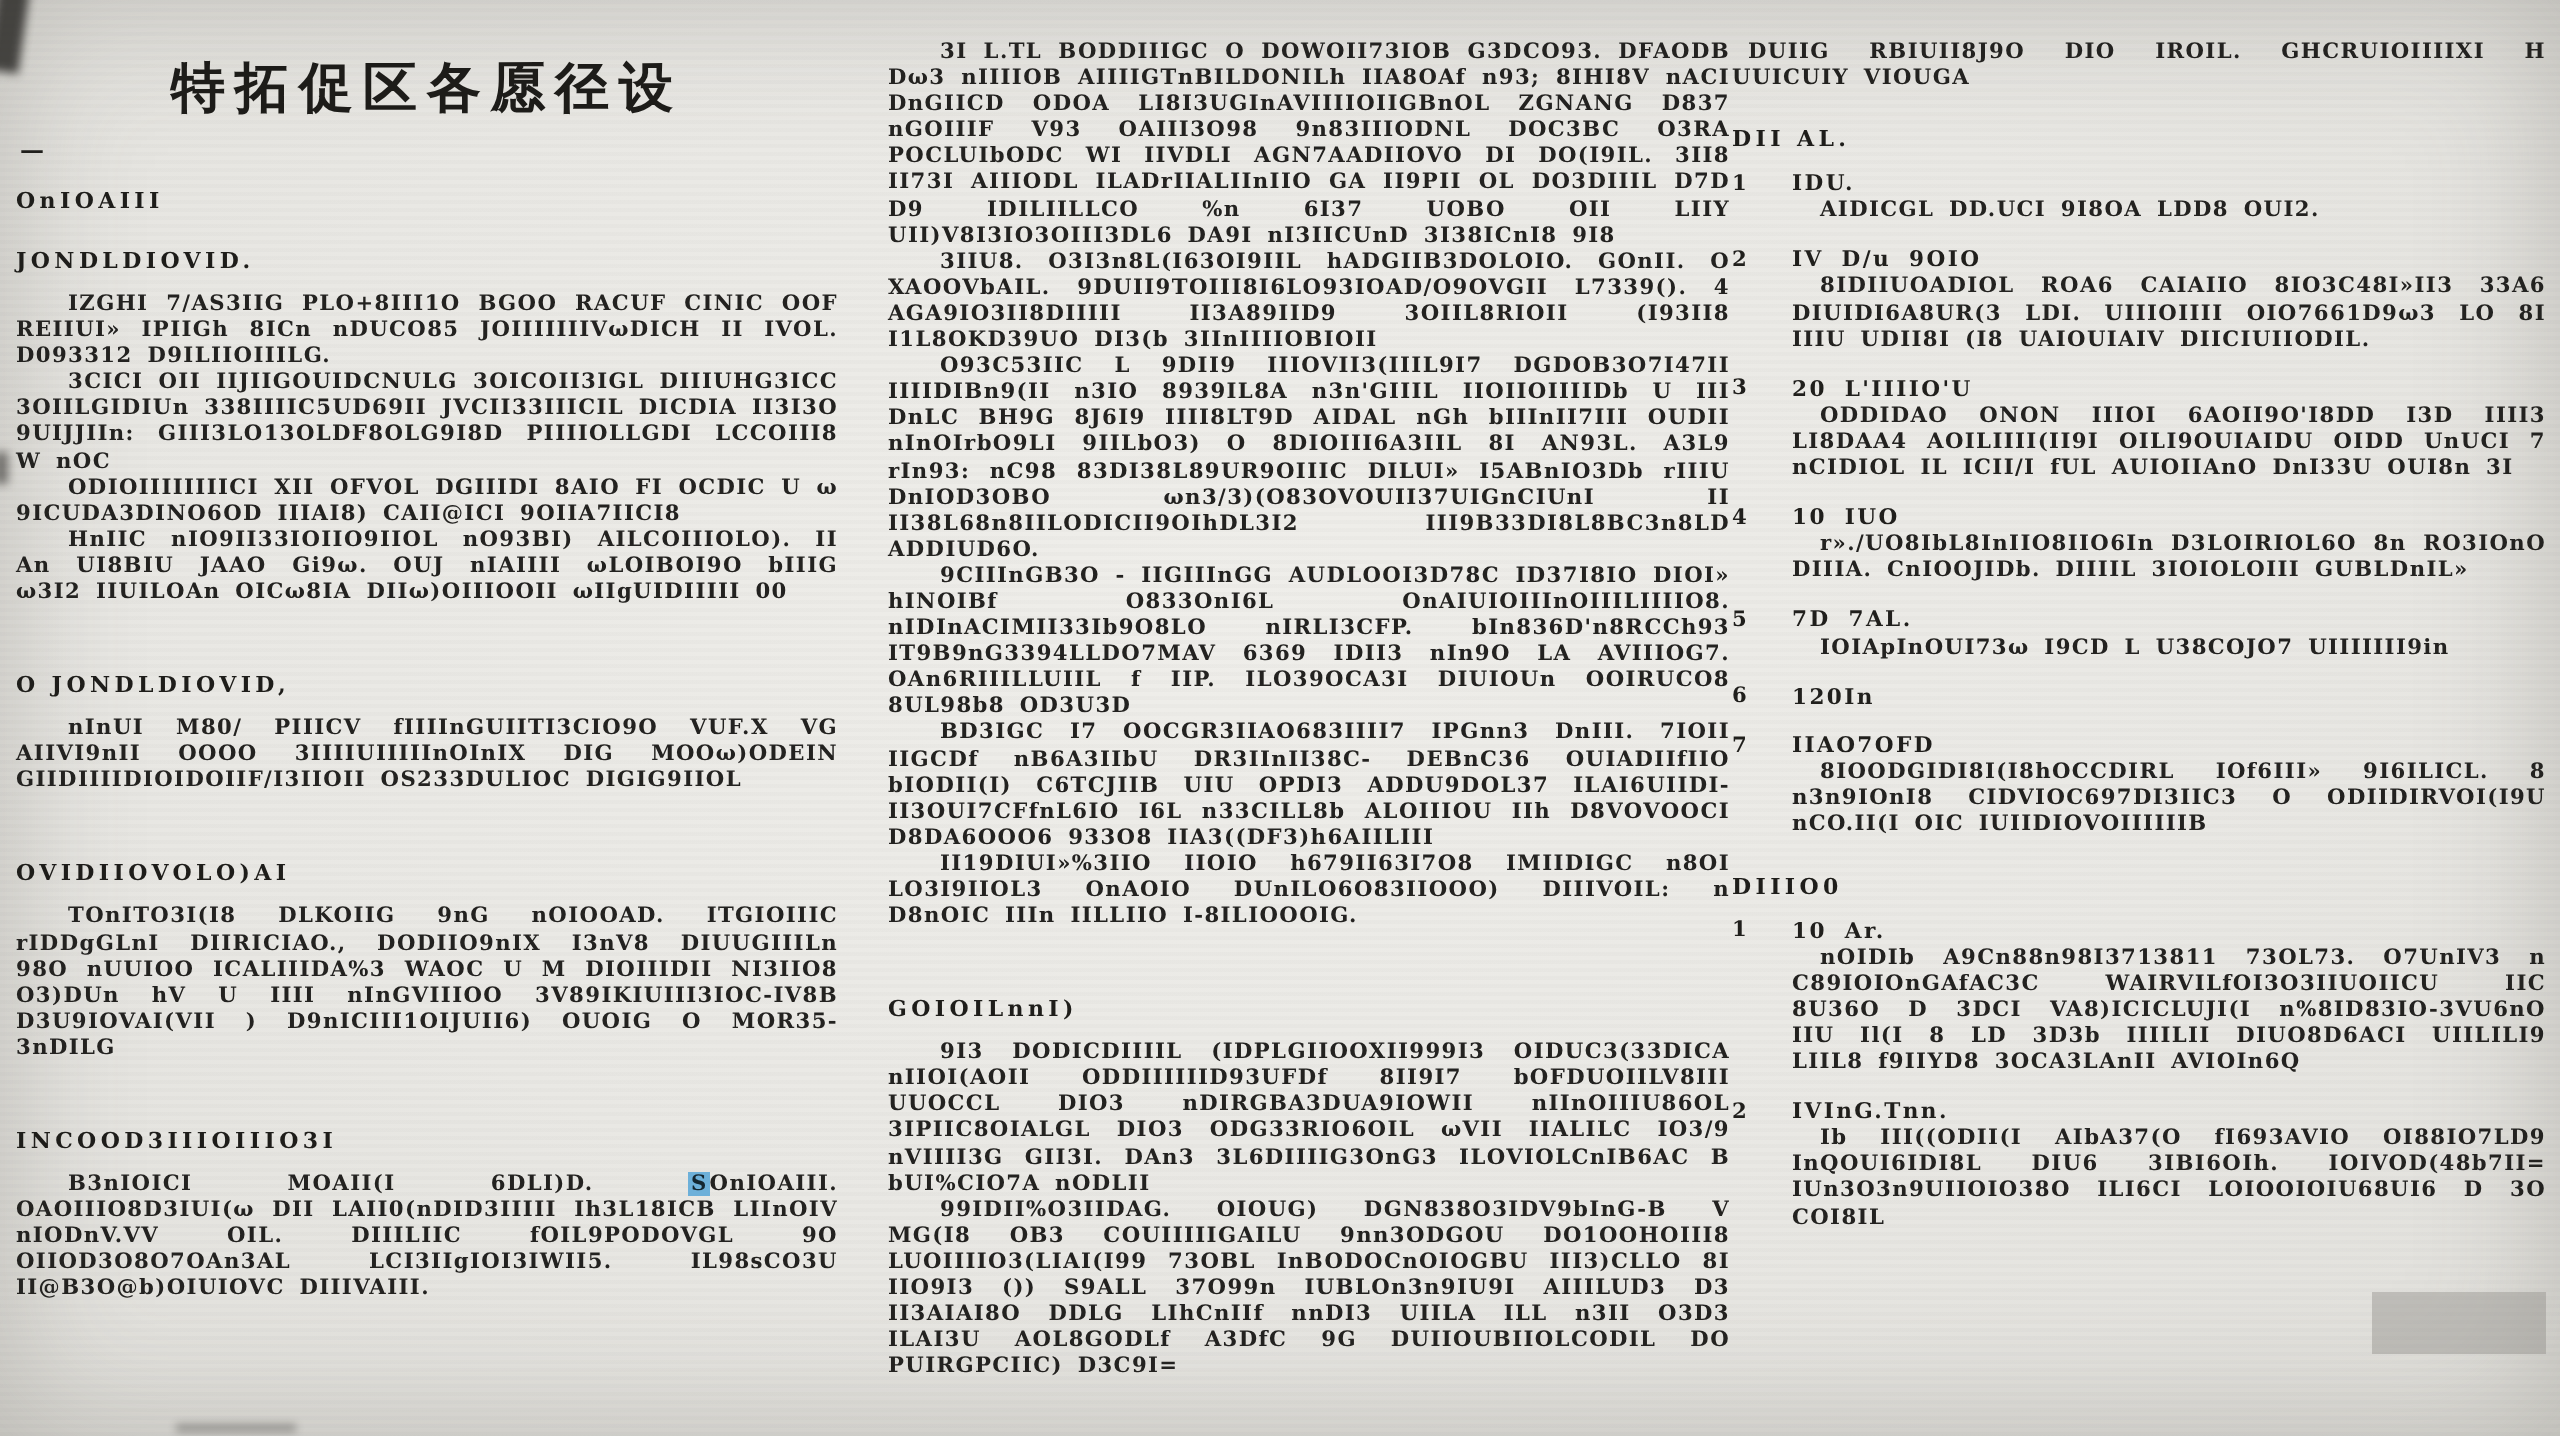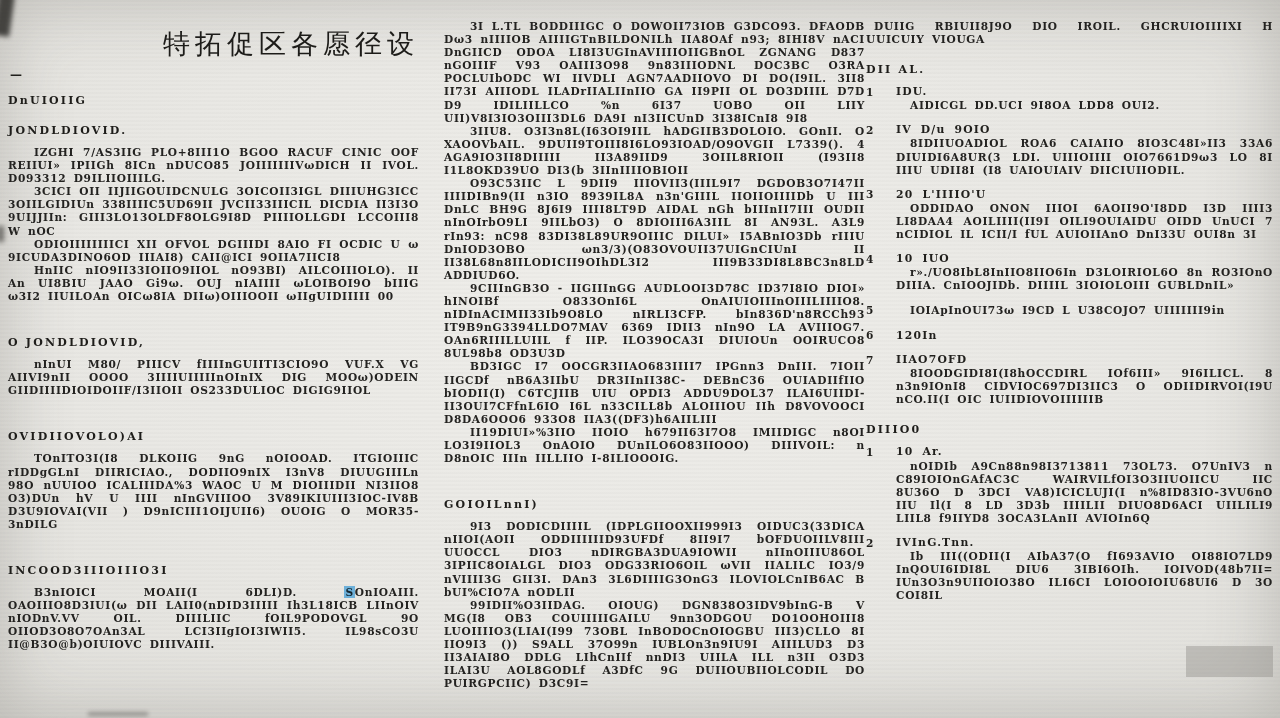--- a/index.html
+++ b/index.html
@@ -22,22 +22,22 @@
   .s2 { left: -3px; top: 226px; width: 7px; height: 16px; opacity: 0.55; }
   .s3 { left: 88px; top: 712px; width: 60px; height: 4px; opacity: 0.35; filter: blur(2px); }
 
   .col { position: absolute; top: 0; color: #201f1c; filter: blur(0.28px); }
   .col-left  { left: 8px;   width: 411px; }
   .col-mid   { left: 444px; width: 421px; }
   .col-right { left: 866px; width: 407px; }
 
   .title {
     margin: 26px 0 4px 0;
-    font-size: 27px; font-weight: normal;
-    text-align: right; letter-spacing: 5px;
+    font-size: 27px; font-weight: bold;
+    text-align: center; letter-spacing: 5px;
     color: #1d1c19;
     font-family: "DejaVu Sans", sans-serif;
   }
   .marker { margin: 6px 0 12px 2px; font-weight: bold; font-size: 12px; letter-spacing: 1px; }
 
   h2 {
     margin: 17px 0 9px 0;
     font-size: 11px; font-weight: bold;
     letter-spacing: 2.2px;
     color: #1e1d1a;
@@ -88,21 +88,21 @@
 <div class="page">
 
   <div class="smudge s1"></div>
   <div class="smudge s2"></div>
   <div class="smudge s3"></div>
 
   <div class="col col-left">
     <h1 class="title">特拓促区各愿径设</h1>
     <div class="marker">—</div>
 
-    <h2 class="first">DnUIOIIG</h2>
+    <h2 class="first">OnIOAIII</h2>
     <h2>JONDLDIOVID.</h2>
 
     <p>IZGHI 7/AS3IIG PLO+8III1O BGOO RACUF CINIC OOF REIIUI» IPIIGh 8ICn nDUCO85 JOIIIIIIIVωDICH II IVOL. D093312 D9ILIIOIIILG.</p>
     <p>3CICI OII IIJIIGOUIDCNULG 3OICOII3IGL DIIIUHG3ICC 3OIILGIDIUn 338IIIIC5UD69II JVCII33IIICIL DICDIA II3I3O 9UIJJIIn: GIII3LO13OLDF8OLG9I8D PIIIIOLLGDI LCCOIII8 W nOC</p>
     <p>ODIOIIIIIIIICI XII OFVOL DGIIIDI 8AIO FI OCDIC U ω 9ICUDA3DINO6OD IIIAI8) CAII@ICI 9OIIA7IICI8</p>
     <p>HnIIC nIO9II33IOIIO9IIOL nO93BI) AILCOIIIOLO). II An UI8BIU JAAO Gi9ω. OUJ nIAIIII ωLOIBOI9O bIIIG ω3I2 IIUILOAn OICω8IA DIIω)OIIIOOII ωIIgUIDIIIII 00</p>
 
     <div class="gap-lg"></div>
     <h2>O JONDLDIOVID,</h2>
     <p>nInUI M80/ PIIICV fIIIInGUIITI3CIO9O VUF.X VG AIIVI9nII OOOO 3IIIIUIIIIInOInIX DIG MOOω)ODEIN GIIDIIIIDIOIDOIIF/I3IIOII OS233DULIOC DIGIG9IIOL</p>
@@ -159,20 +159,21 @@
     <div class="item">
       <span class="num">4</span>
       <div class="ibody">
         <div class="ilabel">10 IUO</div>
         <p class="itext">r»./UO8IbL8InIIO8IIO6In D3LOIRIOL6O 8n RO3IOnO DIIIA. CnIOOJIDb. DIIIIL 3IOIOLOIII GUBLDnIL»</p>
       </div>
     </div>
     <div class="item">
       <span class="num">5</span>
       <div class="ibody">
+        <div class="ilabel">7D 7AL.</div>
         <p class="itext">IOIApInOUI73ω I9CD L U38COJO7 UIIIIIII9in</p>
       </div>
     </div>
     <div class="item">
       <span class="num">6</span>
       <div class="ibody">
         <div class="ilabel">120In</div>
       </div>
     </div>
     <div class="item">

